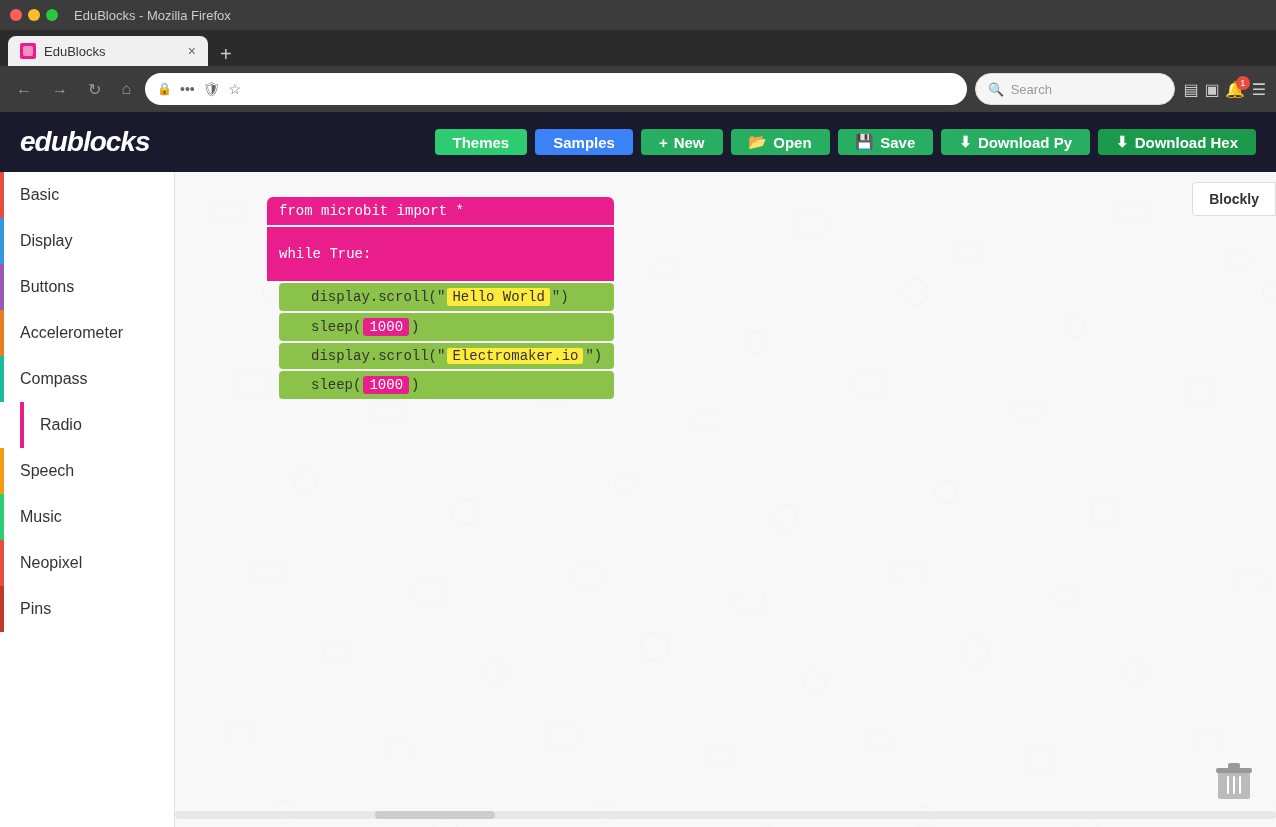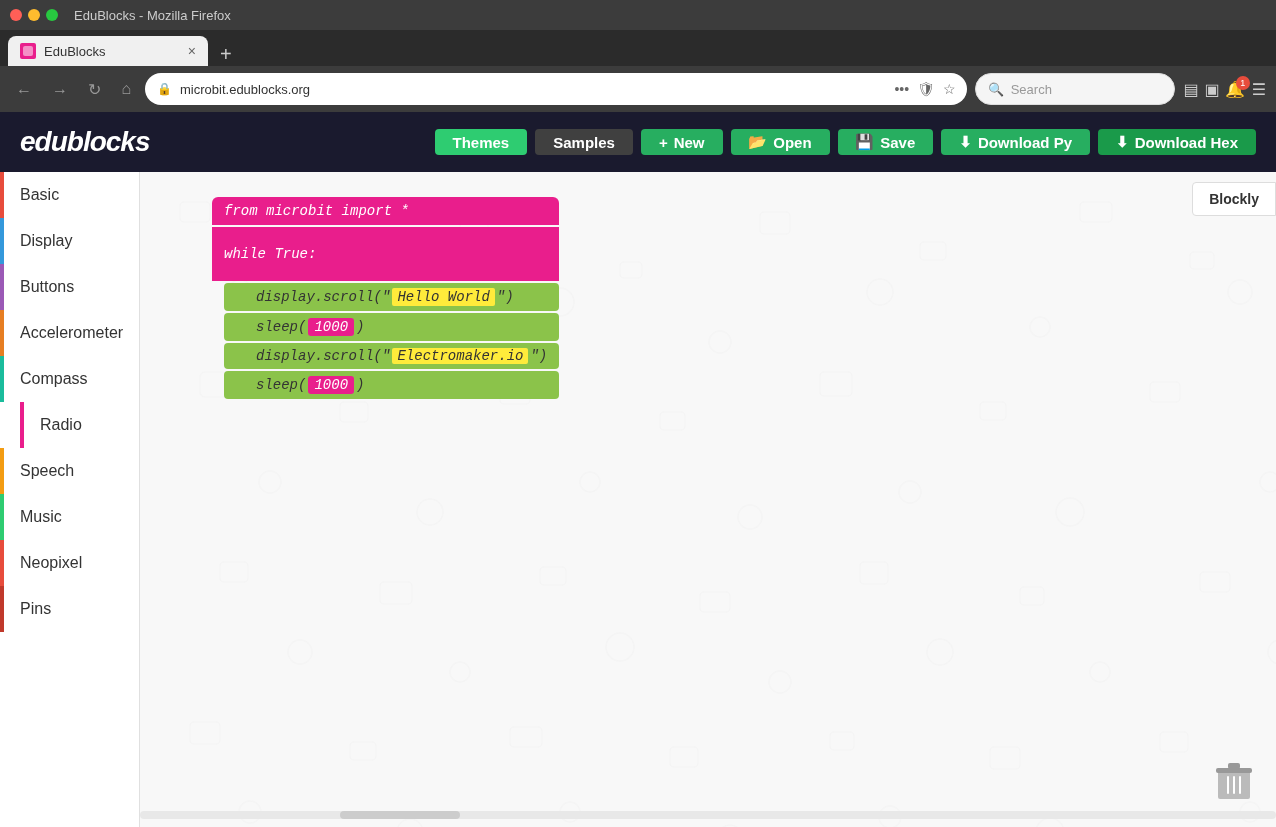--- a/index.html
+++ b/index.html
@@ -104,33 +104,33 @@
       border-radius: 4px;
       padding: 4px 18px;
       font-size: 15px;
       font-weight: 600;
       cursor: pointer;
       display: flex;
       align-items: center;
       gap: 6px;
     }
     .btn-themes { background: #2ecc71; color: #fff; }
-    .btn-samples { background: #404040; color: #fff; }
+    .btn-samples { background: #3b82f6; color: #fff; }
     .btn-new { background: #27ae60; color: #fff; }
     .btn-open { background: #27ae60; color: #fff; }
     .btn-save { background: #27ae60; color: #fff; }
     .btn-download-py { background: #27ae60; color: #fff; }
     .btn-download-hex { background: #1a9a4a; color: #fff; }
 
     
     .app-body { display: flex; height: calc(827px - 30px - 36px - 46px - 60px); }
 
     
     .sidebar {
-      width: 140px;
+      width: 175px;
       background: #fff;
       border-right: 1px solid #e0e0e0;
       display: flex;
       flex-direction: column;
       overflow-y: auto;
     }
     .sidebar-item {
       padding: 14px 16px;
       font-size: 16px;
       font-weight: 500;
@@ -177,22 +177,21 @@
       font-weight: 600;
       cursor: pointer;
       color: #333;
       border-radius: 4px 0 0 4px;
     }
 
     
     .code-blocks {
       position: absolute;
       top: 25px;
-      left: 72px;
-      font-style: italic;
+      left: 92px;
     }
 
     .block {
       border-radius: 4px;
       padding: 5px 12px;
       font-family: 'Courier New', monospace;
       font-size: 14px;
       font-weight: 500;
       display: flex;
       align-items: center;
@@ -239,21 +238,20 @@
   <span class="new-tab-btn">+</span>
 </div>
 
 <div class="browser-toolbar">
   <button class="nav-btn">←</button>
   <button class="nav-btn">→</button>
   <button class="nav-btn">↻</button>
   <button class="nav-btn">⌂</button>
   <div class="address-bar">
     <span class="lock-icon">🔒</span>
-    <span class="url-text">microbit.edublocks.org</span>
     <div class="bookmark-icons">
       <span>•••</span>
       <span>🛡</span>
       <span>☆</span>
     </div>
   </div>
   <div class="search-bar">
     <span>🔍</span>
     <span>Search</span>
   </div>

